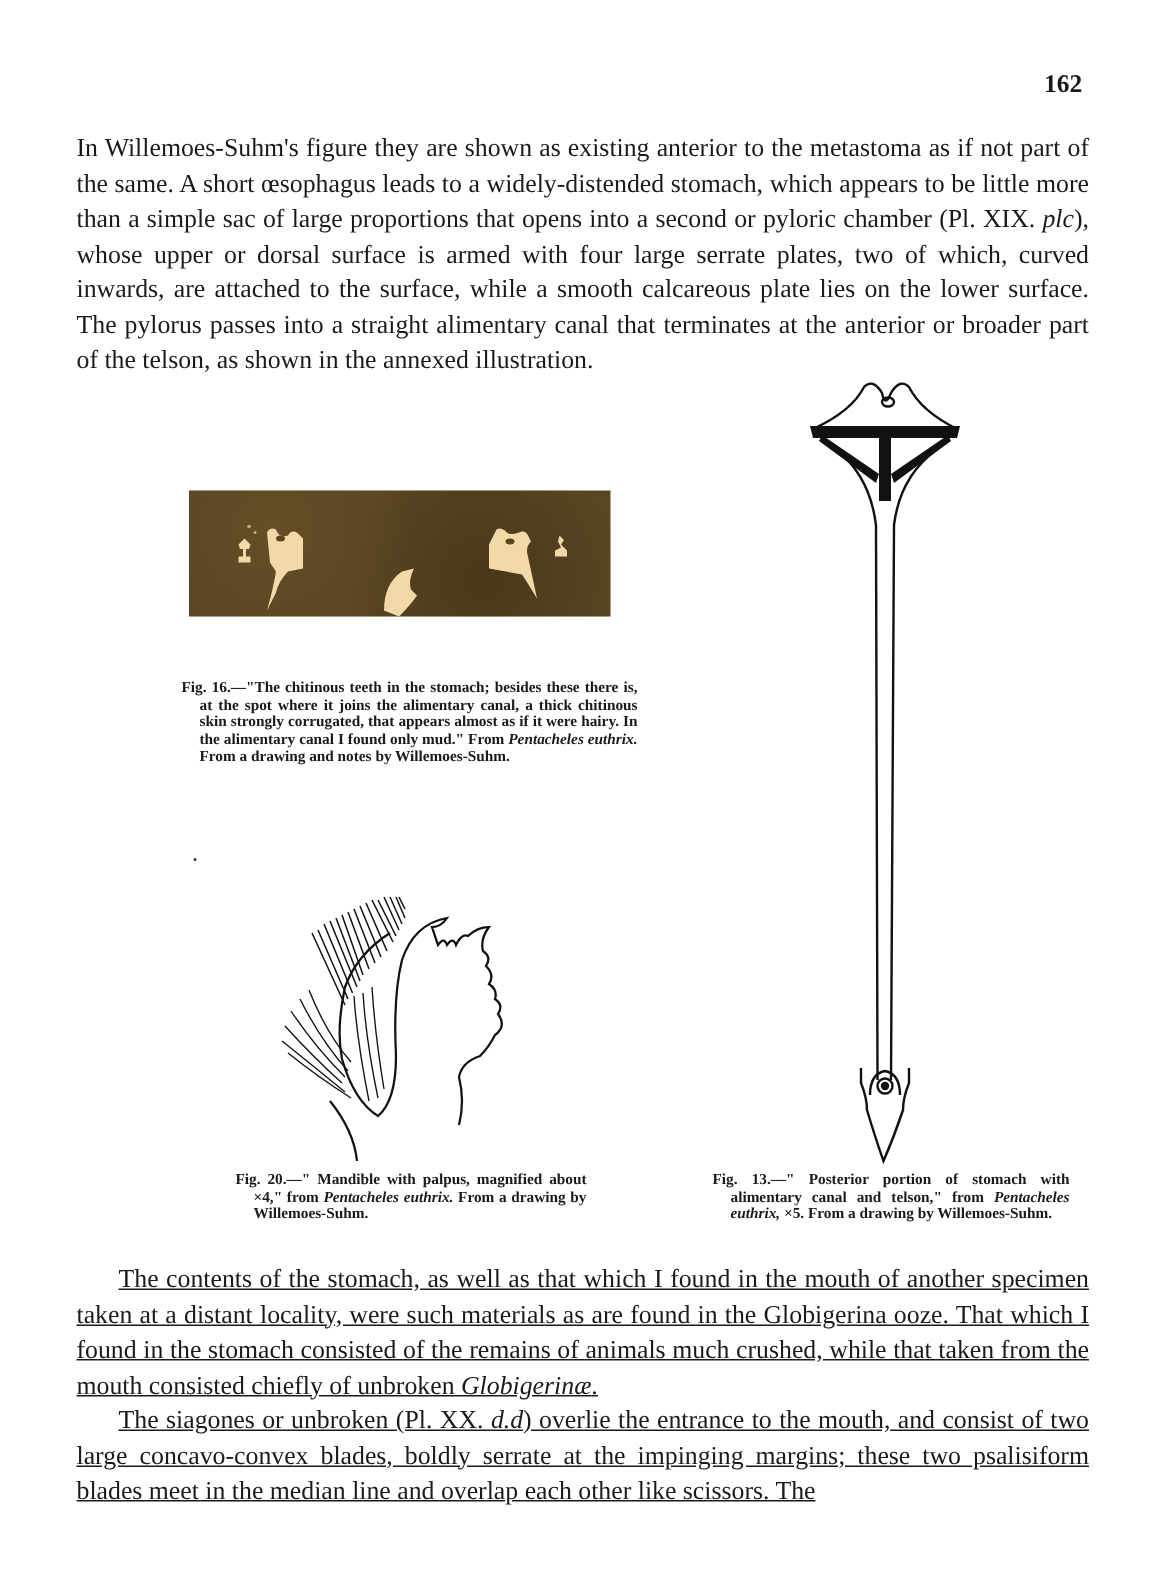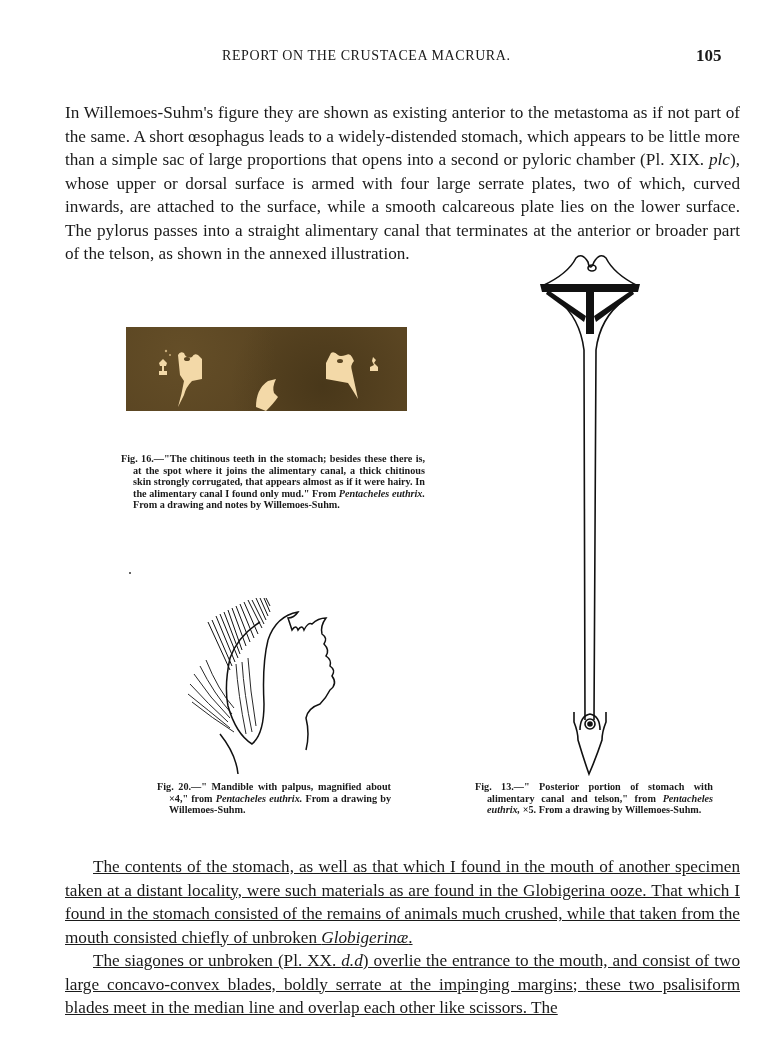--- a/index.html
+++ b/index.html
@@ -14,21 +14,21 @@
     position: absolute; left: 222px; top: 2px;
     font-family: "Liberation Serif", serif; font-size: 14px; letter-spacing: 0.6px;
   }
   .page-number {
     position: absolute; left: 696px; top: 0px;
     font-family: "Liberation Serif", serif; font-weight: bold; font-size: 17px;
   }
   .para {
     position: absolute; left: 50px; width: 675px;
     font-family: "Liberation Serif", serif; font-size: 17.2px; line-height: 23.5px;
-    text-align: justify; margin: 15px;
+    text-align: justify; margin: 1px;
   }
   .para.indent { text-indent: 28px; text-decoration: underline; }
   .p1 { top: 86px; }
   .p2 { top: 840px; }
   .p3 { top: 934px; }
   i { font-style: italic; }
 
   .fig16-plate {
     position: absolute; left: 126px; top: 327px; width: 281px; height: 84px;
     background: #5a4522;
@@ -44,22 +44,21 @@
   .cap17 { left: 475px; top: 781px; width: 226px; }
   .hang { padding-left: 10px; text-indent: -10px; }
 
   .fig-svg { position: absolute; }
   .stray-dot { position:absolute; width:2px; height:2px; background:#333; border-radius:50%; }
 </style>
 </head>
 <body>
 
 <div class="header">
-  <span class="running-head">REPORT ON THE CRUSTACEA MACRURA.</span>
-  <span class="page-number">105</span>
+  <span class="page-number">162</span>
 </div>
 
 <p class="para p1"><span>In Willemoes-Suhm's figure they are shown as existing anterior to the metastoma as if not part of the same.  A short œsophagus leads to a widely-distended stomach, which appears to be little more than a simple sac of large proportions that opens into a second or pyloric chamber (Pl. XIX. </span><i>plc</i><span>), whose upper or dorsal surface is armed with four large serrate plates, two of which, curved inwards, are attached to the surface, while a smooth calcareous plate lies on the lower surface.  The pylorus passes into a straight alimentary canal that terminates at the anterior or broader part of the telson, as shown in the annexed illustration.</span></p>
 
 <div class="fig16-plate">
   <svg width="281" height="84" viewBox="0 0 281 84">
     <g fill="#f3d9a8">
 
       <path d="M33 36 L37 32 L41 36 L40 39 L38 39 L38 44 L41 44 L41 48 L33 48 L33 44 L36 44 L36 39 L34 39 Z"></path>
 

